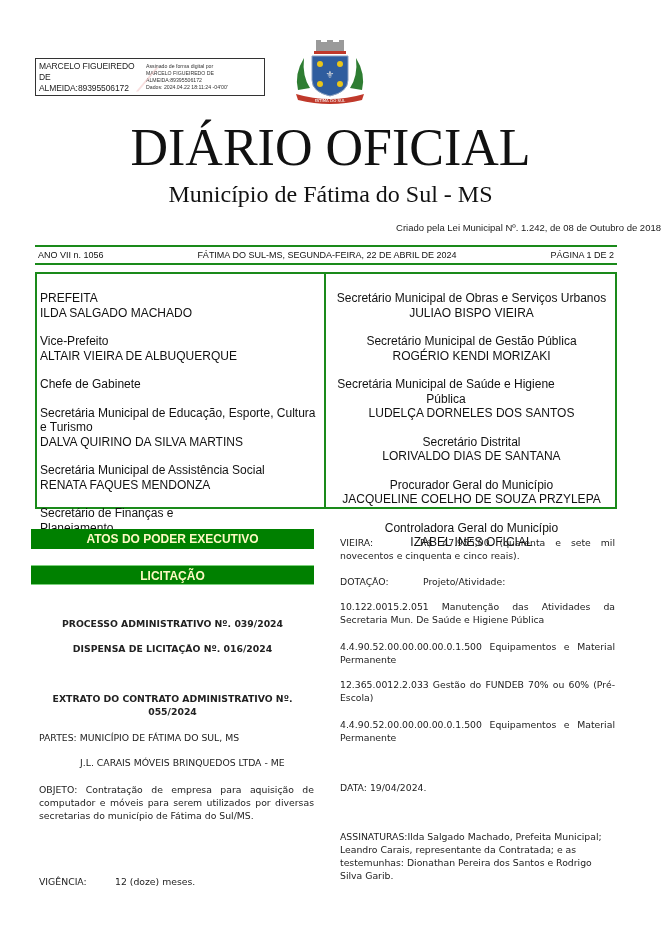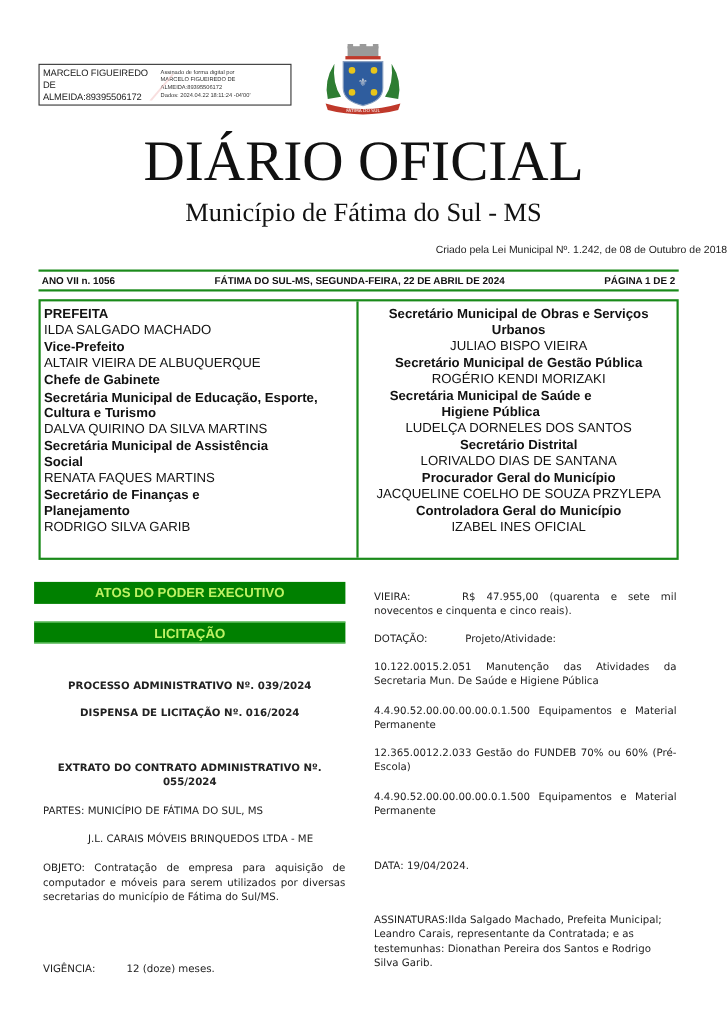--- a/index.html
+++ b/index.html
@@ -31,37 +31,37 @@
     }
     .created {
       position: absolute; left: 0; width: 661px; top: 222px; text-align: right;
       font-size: 9.5px; color: #222;
     }
 
     .masthead {
       position: absolute; left: 35px; width: 582px; top: 245px; height: 20px;
       border-top: 2px solid #1a8a1a; border-bottom: 2px solid #1a8a1a;
       display: flex; align-items: center; justify-content: space-between;
-      font-size: 9px; font-weight: bold; padding: 0 3px;
+      font-size: 9px; font-weight: normal; padding: 0 3px;
     }
 
     .officials {
       position: absolute; left: 35px; top: 272px; width: 582px; height: 237px;
       border: 2px solid #1a8a1a; display: flex;
     }
     .off-col { flex: 1; padding: 3px 3px; font-size: 12px; line-height: 14.5px; }
     .off-col.left { border-right: 2px solid #1a8a1a; }
     .off-col.right { padding-left: 5px; text-align: center; }
-    .off-role { font-weight: bold; margin-top: 1px; }
+    .off-role { font-weight: normal; margin-top: 14px; }
     .off-name { margin-bottom: 1px; }
 
     .bar {
       position: absolute; left: 31px; width: 283px; height: 20px;
       background: #008000; text-align: center; font-weight: bold; font-size: 12px;
-      line-height: 20px; color: #bef264;
+      line-height: 20px; color: #fef9c3;
     }
     .bar.b1 { top: 529px; }
     .bar.b2 { top: 565px; border-bottom: 1px solid #7bd07b; border-top: 1px solid #7bd07b; }
 
     .col-text { font-family: "DejaVu Sans", sans-serif; font-size: 9.3px; line-height: 13px; color: #222; }
     .heading-center {
       position: absolute; left: 31px; width: 283px; text-align: center;
       font-family: "DejaVu Sans", sans-serif; font-weight: bold; font-size: 9.3px; line-height: 13px; color: #222;
     }
     .para { position: absolute; text-align: justify; }
@@ -120,21 +120,21 @@
 <div class="officials">
   <div class="off-col left">
     <div class="off-role">PREFEITA</div>
     <div class="off-name">ILDA SALGADO MACHADO</div>
     <div class="off-role">Vice-Prefeito</div>
     <div class="off-name">ALTAIR VIEIRA DE ALBUQUERQUE</div>
     <div class="off-role">Chefe de Gabinete</div>
     <div class="off-role">Secretária Municipal de Educação, Esporte, Cultura e Turismo</div>
     <div class="off-name">DALVA QUIRINO DA SILVA MARTINS</div>
     <div class="off-role" style="width:230px">Secretária Municipal de Assistência Social</div>
-    <div class="off-name">RENATA FAQUES MARTINS</div>
+    <div class="off-name">RENATA FAQUES MENDONZA</div>
     <div class="off-role" style="width:170px">Secretário de Finanças e Planejamento</div>
     <div class="off-name">RODRIGO SILVA GARIB</div>
   </div>
   <div class="off-col right">
     <div class="off-role">Secretário Municipal de Obras e Serviços Urbanos</div>
     <div class="off-name">JULIAO BISPO VIEIRA</div>
     <div class="off-role">Secretário Municipal de Gestão Pública</div>
     <div class="off-name">ROGÉRIO KENDI MORIZAKI</div>
     <div class="off-role" style="width:230px">Secretária Municipal de Saúde e Higiene Pública</div>
     <div class="off-name">LUDELÇA DORNELES DOS SANTOS</div>

